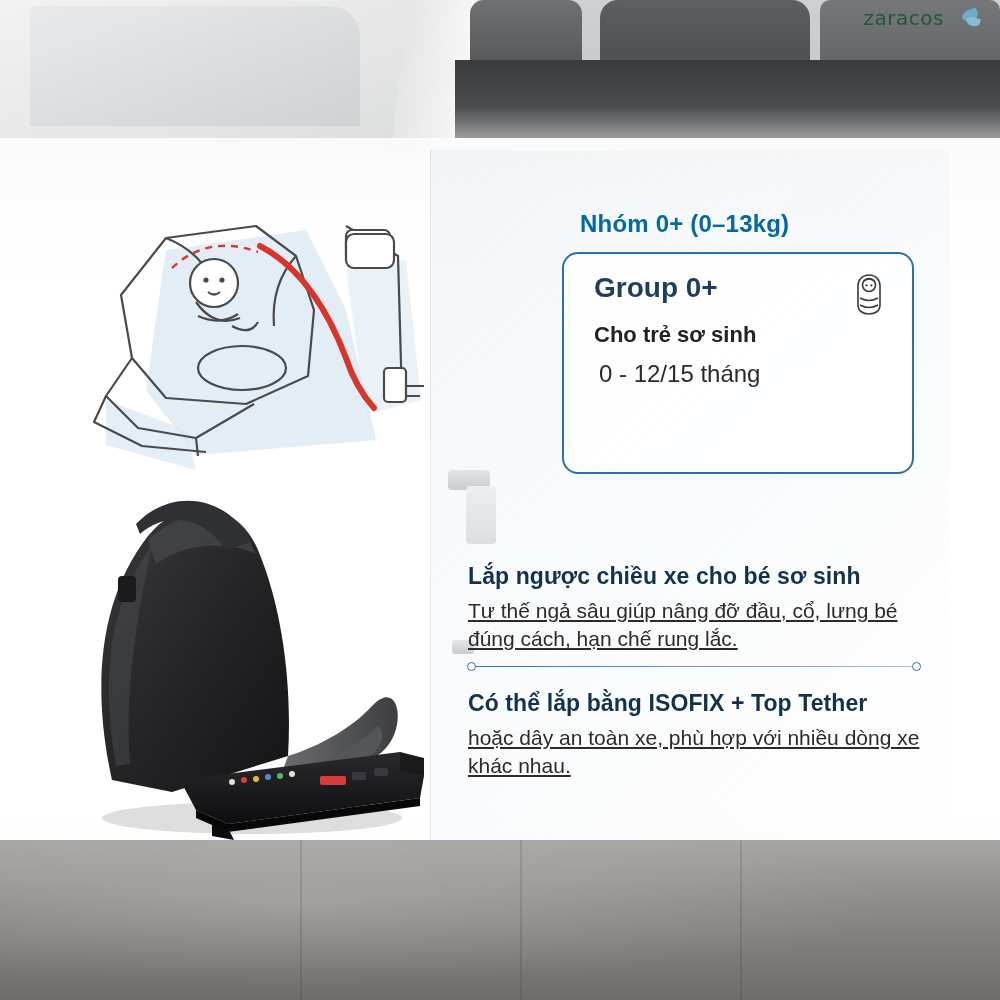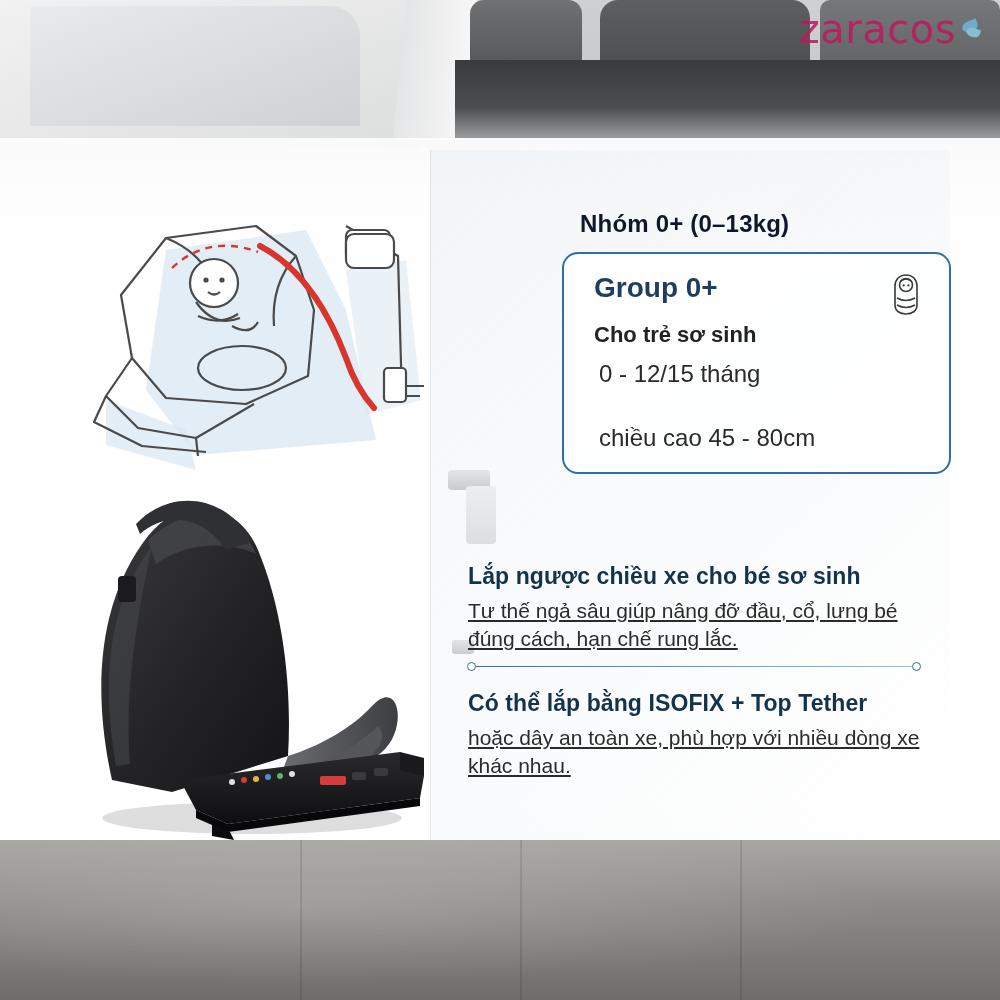--- a/index.html
+++ b/index.html
@@ -79,47 +79,47 @@
   .door-btn {
     position: absolute; left: 466px; top: 486px; width: 30px; height: 58px;
     background: linear-gradient(to bottom, #eceeef, #dcdedf);
     border-radius: 4px;
   }
 
   
   .logo {
     position: absolute; right: 18px; top: 6px;
     font-family: "DejaVu Sans", sans-serif;
-    font-size: 40px; letter-spacing: .5px;
-    color: #be185d; opacity: .85;
-    display: flex; align-items: center; gap: 4px;
+    font-size: 20px; letter-spacing: .5px;
+    color: #14532d; opacity: .85;
+    display: flex; align-items: center; gap: 16px;
   }
   .logo .leaf {
     width: 22px; height: 22px; position: relative; display: inline-block;
   }
   .logo .leaf::before, .logo .leaf::after {
     content: ""; position: absolute; background: #6fb7d8; border-radius: 50% 0 50% 50%;
   }
   .logo .leaf::before { width: 16px; height: 11px; left: 2px; top: 3px; transform: rotate(-20deg); }
   .logo .leaf::after  { width: 14px; height: 9px;  left: 6px; top: 10px; transform: rotate(18deg); background:#8ccbe2; }
 
   
   .illus { position: absolute; left: 46px; top: 190px; width: 400px; height: 290px; }
 
   
   .product { position: absolute; left: 52px; top: 480px; width: 400px; height: 360px; }
 
   
   .group-title {
     position: absolute; left: 580px; top: 210px;
-    font-size: 24px; font-weight: bold; color: #0f172a;
+    font-size: 24px; font-weight: bold; color: #0369a1;
     letter-spacing: .2px;
   }
   .card {
-    position: absolute; left: 562px; top: 252px; width: 389px; height: 222px;
+    position: absolute; left: 562px; top: 252px; width: 352px; height: 222px;
     border: 2px solid #2f6fa8; border-radius: 16px; background: rgba(255,255,255,.85);
   }
   .card-head {
     position: absolute; left: 30px; top: 18px;
     font-size: 28px; font-weight: bold; color: #1f3d5c;
   }
   .card-icon {
     position: absolute; right: 26px; top: 18px; width: 34px; height: 44px;
   }
   .card-sub {
@@ -295,21 +295,20 @@
         <path d="M12 9 q5 -4 10 0"></path>
         <path d="M8 26 q9 5 18 0"></path>
         <path d="M8 33 q9 5 18 0"></path>
       </g>
       <circle cx="14.6" cy="13.4" r="1.1" fill="#3a3a3a"></circle>
       <circle cx="19.4" cy="13.4" r="1.1" fill="#3a3a3a"></circle>
     </svg>
   </div>
   <div class="card-sub">Cho trẻ sơ sinh</div>
   <div class="card-line l1">0 - 12/15 tháng</div>
-  <div class="card-line l3">chiều cao 45 - 80cm</div>
 </div>
 
 <div class="feat feat-1">
   <h3>Lắp ngược chiều xe cho bé sơ sinh</h3>
   <p>Tư thế ngả sâu giúp nâng đỡ đầu, cổ, lưng bé đúng cách, hạn chế rung lắc.</p>
 </div>
 
 <div class="divider">
   <div class="bar"></div>
   <div class="dot left"></div>

